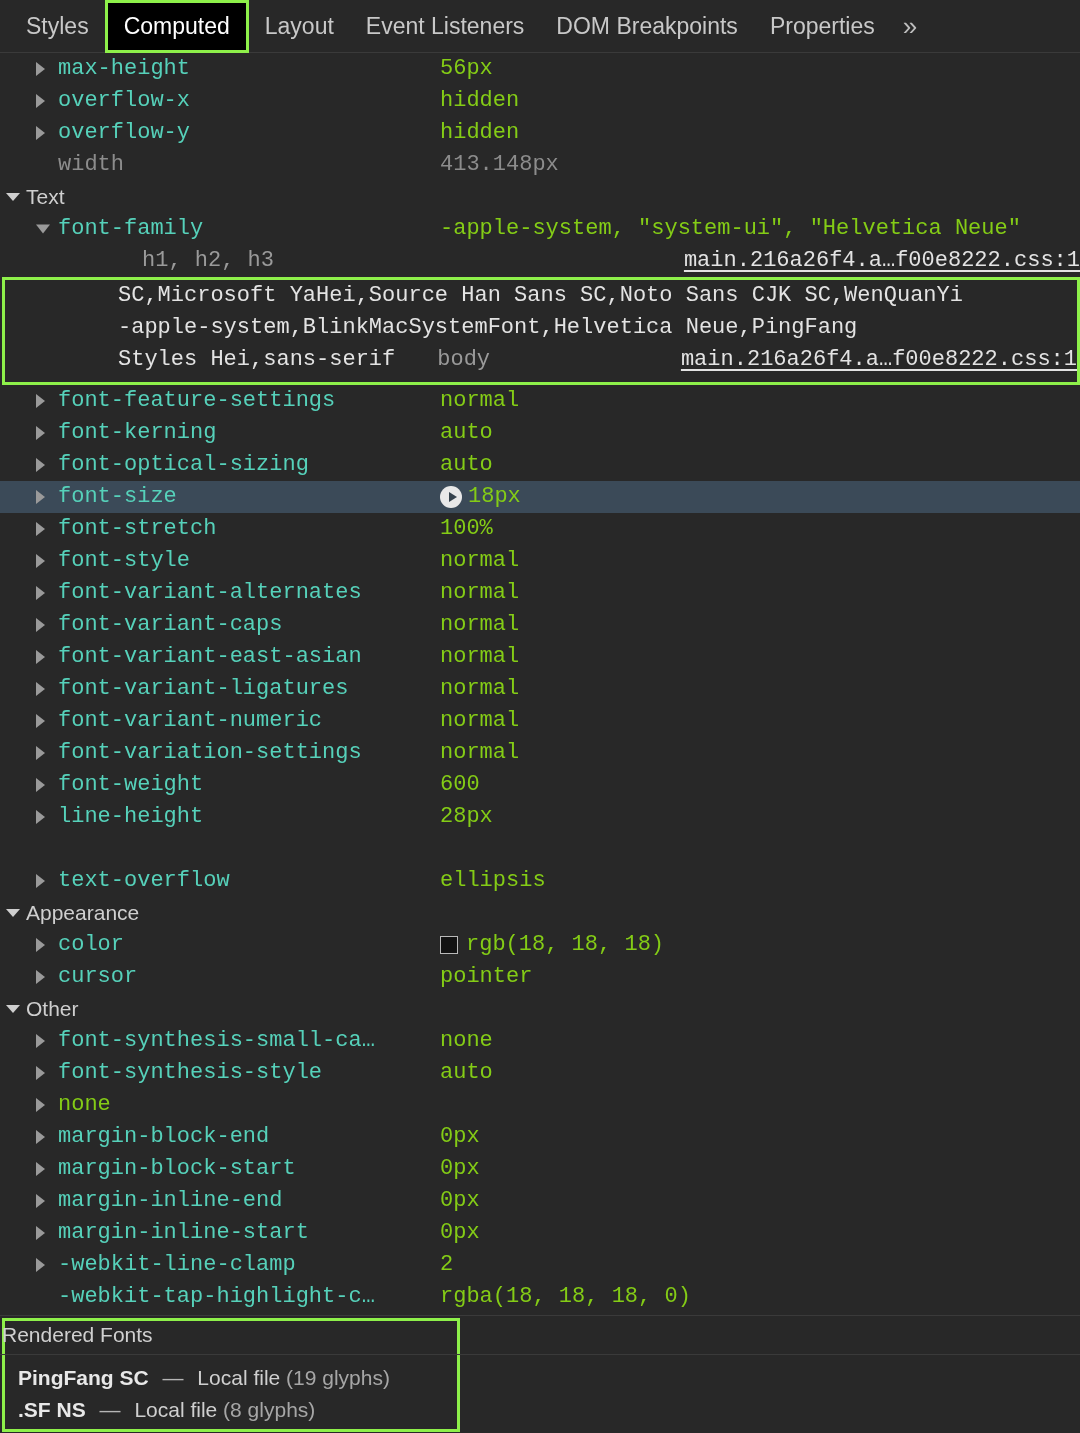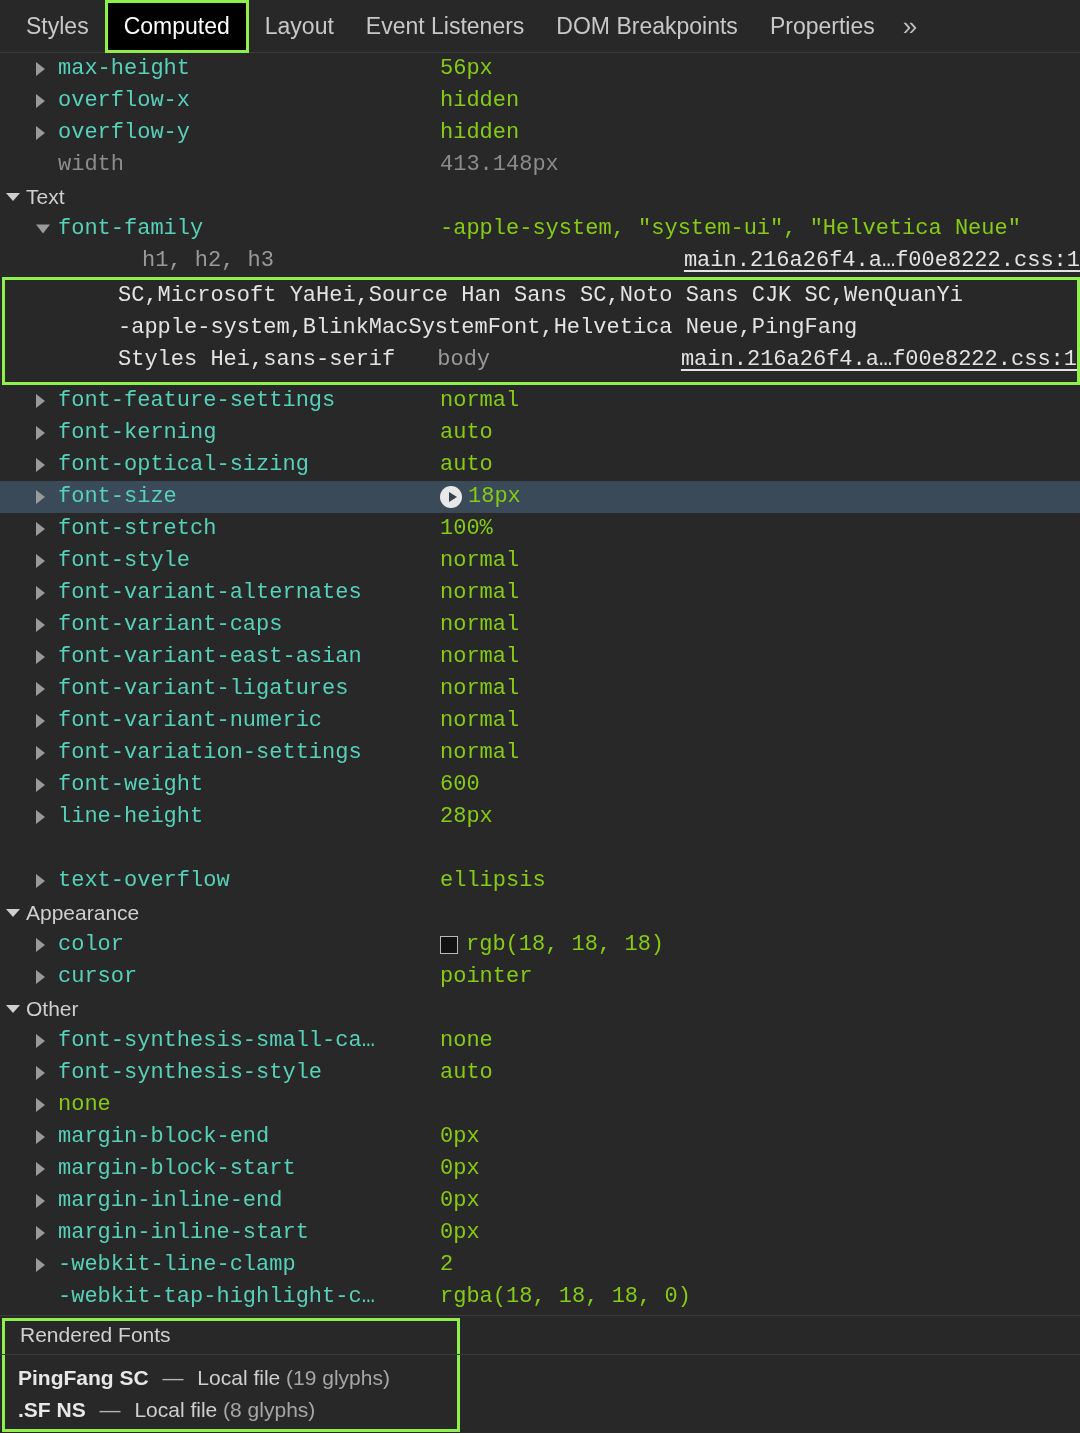--- a/index.html
+++ b/index.html
@@ -237,21 +237,21 @@
     position: absolute;
     left: 2px;
     top: 2px;
     width: 458px;
     height: 114px;
     border: 3px solid #8ef04a;
     box-sizing: border-box;
   }
   .rfhdr {
     position: absolute;
-    left: 20px;
+    left: 2px;
     top: 1316px;
     font-family: "Liberation Sans", sans-serif;
     font-size: 21px;
     color: #d0d0d0;
     line-height: 38px;
   }
   .rfsep {
     position: absolute;
     left: 0;
     top: 1354px;

